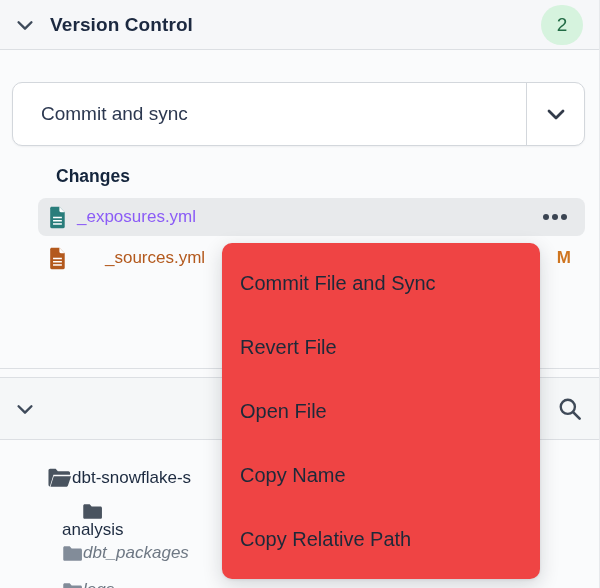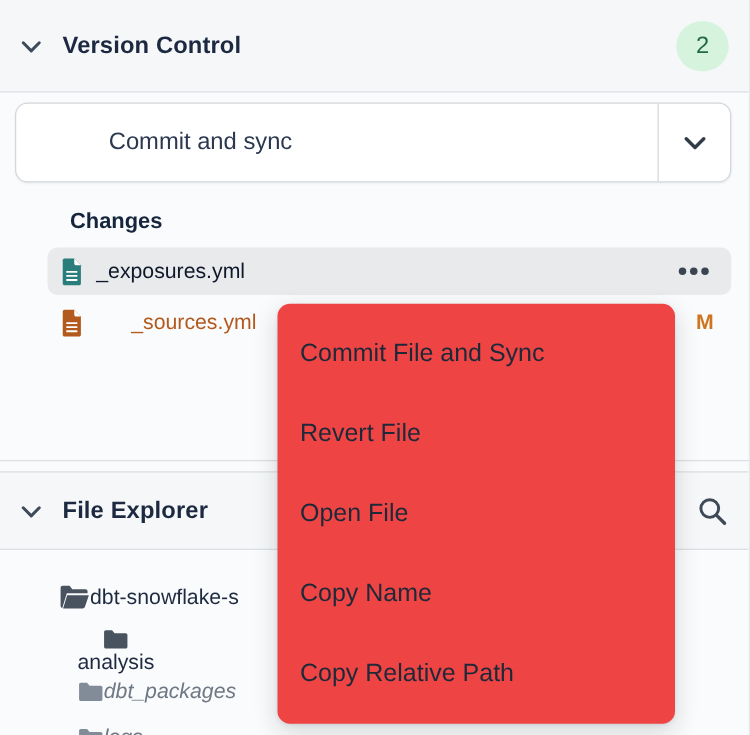--- a/index.html
+++ b/index.html
@@ -3,47 +3,47 @@
 <meta charset="utf-8">
 <style>
   html,body{margin:0;padding:0;background:#fff;}
   .panel{
     position:relative;width:600px;height:588px;overflow:hidden;
     background:#fafbfc;border-right:1px solid #e7e9ec;box-sizing:border-box;
     font-family:"Liberation Sans",sans-serif;-webkit-font-smoothing:antialiased;
   }
   
   .vc-header{
-    position:absolute;top:0;left:0;right:0;height:74px;background:#f6f7f9;
+    position:absolute;top:0;left:0;right:0;height:50px;background:#f6f7f9;
     border-bottom:1px solid #dcdfe3;display:flex;align-items:center;
     padding:0 16px 0 14px;gap:14px;box-sizing:border-box;
   }
   .section-title{font-size:19px;font-weight:bold;color:#1c2940;letter-spacing:.1px;}
   .badge{
     margin-left:auto;min-width:42px;height:40px;border-radius:20px;background:#d6f3de;
     color:#226b45;display:flex;align-items:center;justify-content:center;font-size:19px;
   }
   
   .dropdown{
     position:absolute;left:12px;top:82px;width:573px;height:64px;background:#fff;
     border:1px solid #d3d7dc;border-radius:10px;box-sizing:border-box;
-    box-shadow:0 1px 2px rgba(16,24,40,.05);display:flex;align-items:stretch;cursor:pointer;padding-left:46px;
+    box-shadow:0 1px 2px rgba(16,24,40,.05);display:flex;align-items:stretch;cursor:pointer;
   }
   .dropdown-label{flex:1;display:flex;align-items:center;padding-left:28px;font-size:19px;color:#2c3850;}
   .dropdown-caret{width:57px;border-left:1px solid #d3d7dc;display:flex;align-items:center;justify-content:center;}
   
   .changes-label{position:absolute;left:12px;top:166px;font-size:17.5px;font-weight:bold;color:#14253c;margin-left:44px;}
   .file-row{
     position:absolute;left:38px;width:547px;height:38px;display:flex;align-items:center;
     border-radius:8px;padding:0 14px 0 10px;box-sizing:border-box;gap:10px;cursor:pointer;
   }
   .file-row.selected{top:198px;background:#e8eaec;}
   .file-row.row2{top:239px;}
   .file-name{font-size:17px;}
-  .teal{color:#0f172a;}
+  .teal{color:#8b5cf6;}
   .orange{color:#b3591d;margin-left:28px;}
   .more-btn{margin-left:auto;display:flex;align-items:center;cursor:pointer;background:none;border:none;padding:2px;}
   .m-badge{margin-left:auto;font-weight:bold;color:#cf7520;font-size:17px;}
   
   .vc-divider{position:absolute;top:368px;left:0;width:600px;height:0;border-top:1px solid #dcdfe3;}
   
   .fe-header{
     position:absolute;top:377px;left:0;right:0;height:63px;background:#f5f7f8;
     border-top:1px solid #dcdfe3;border-bottom:1px solid #dcdfe3;display:flex;align-items:center;
     padding:0 16px 0 14px;gap:14px;box-sizing:border-box;
@@ -132,21 +132,20 @@
   </div>
 
   <div class="vc-divider"></div>
 
   <div class="fe-header">
     <span>
       <svg width="22" height="22" viewBox="0 0 24 24">
           <path d="M5 9l7 7 7-7" fill="none" stroke="#3e4a5a" stroke-width="2.6" stroke-linecap="round" stroke-linejoin="round"></path>
         </svg>
     </span>
-    <span class="section-title">File Explorer</span>
     <button class="search-btn">
       <span>
         <svg width="27" height="27" viewBox="0 0 24 24">
             <circle cx="10.5" cy="10.5" r="6.3" fill="none" stroke="#3f4a58" stroke-width="2.1"></circle>
             <line x1="15.2" y1="15.2" x2="21" y2="21" stroke="#3f4a58" stroke-width="2.4" stroke-linecap="round"></line>
           </svg>
       </span>
     </button>
   </div>
 

